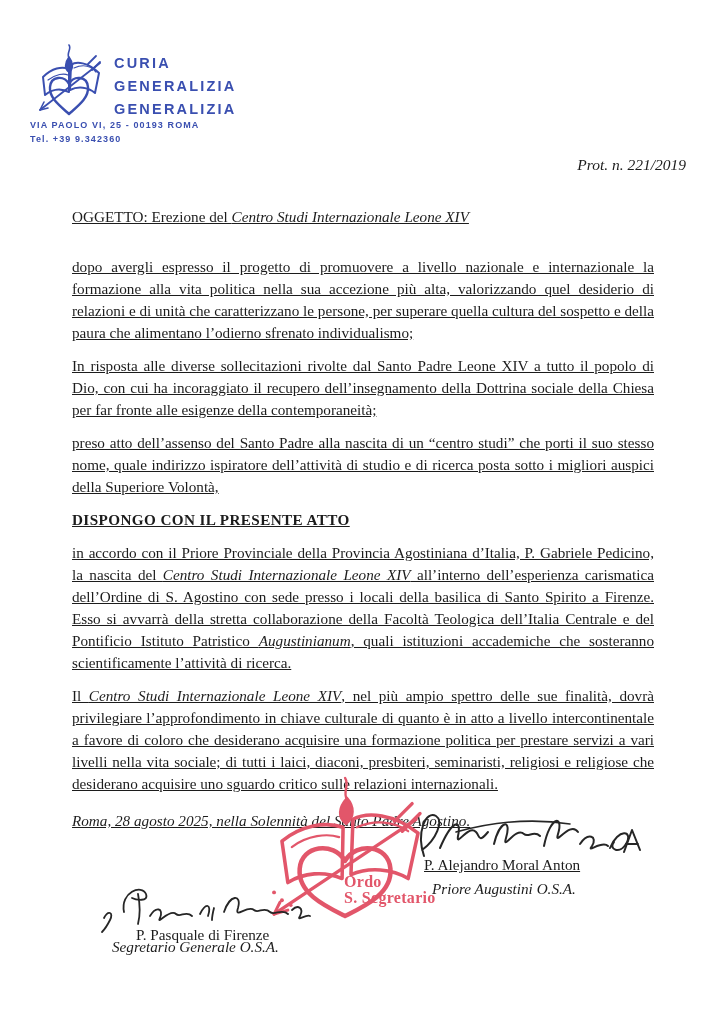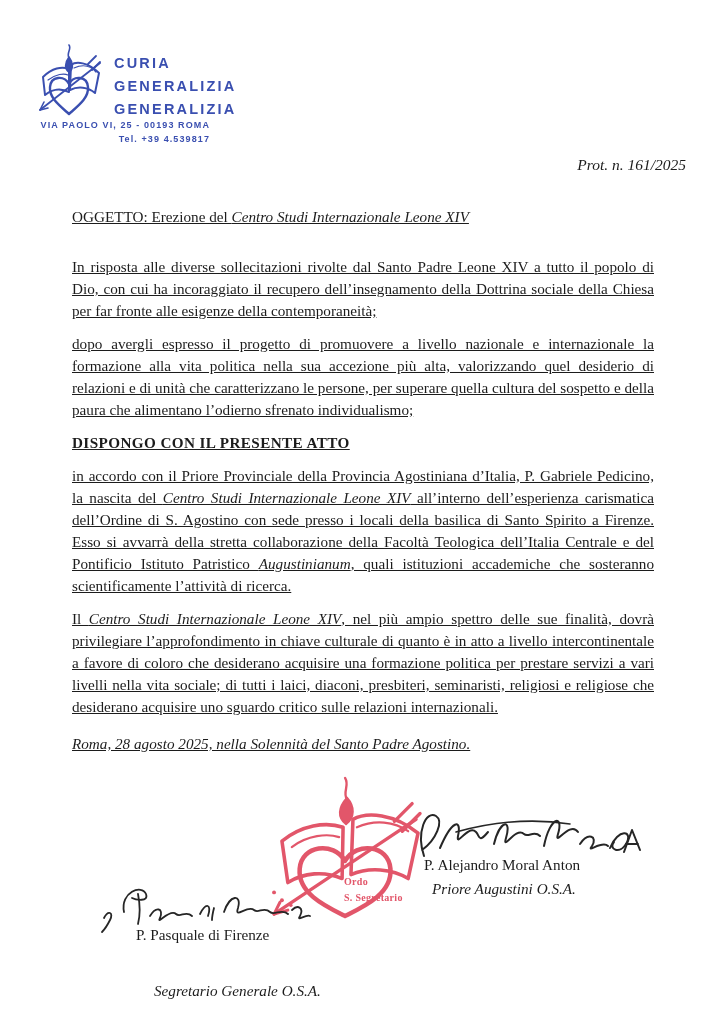--- a/index.html
+++ b/index.html
@@ -19,21 +19,21 @@
   .org-block{
     position:absolute;left:114px;top:52px;
     font-family:"Liberation Sans", sans-serif;
     font-size:14.5px;line-height:23px;letter-spacing:2.2px;
     color:var(--brand-blue,#3a4fb0);font-weight:bold;
   }
   .address-block{
     position:absolute;left:30px;top:118px;width:180px;
     font-family:"Liberation Sans", sans-serif;
     font-size:9px;line-height:14px;letter-spacing:1.1px;
-    color:var(--brand-blue,#3a4fb0);text-align:right;font-weight:bold;
+    color:var(--brand-blue,#3a4fb0);text-align:left;font-weight:bold;
   }
   
   .prot{
     position:absolute;right:62px;top:156px;
     font-style:italic;font-size:15.5px;
   }
   
   .content{
     position:absolute;left:72px;top:206px;width:582px;
     font-size:15.2px;line-height:22px;text-align:justify;
@@ -44,32 +44,32 @@
     margin:16px 0 17px 0;text-align:left;
     font-weight:bold;font-size:15.2px;letter-spacing:.4px;
   }
   .dateline{margin-top:15px !important;font-style:italic;text-align:left;}
   em{font-style:italic;}
   
   .stamp-svg{position:absolute;left:268px;top:776px;width:162px;height:144px;}
   .stamp-text{
     position:absolute;left:344px;top:874px;
     color:var(--stamp-red,#e2566a);
-    font-weight:bold;font-size:10px;line-height:16px;
+    font-weight:bold;font-size:16px;line-height:16px;
     font-family:"Liberation Serif", serif;letter-spacing:.3px;
   }
   .sig-svg{position:absolute;stroke:#262626;}
   .sig-right-svg{left:412px;top:804px;width:230px;height:66px;}
   .sig-left-svg{left:98px;top:882px;width:220px;height:52px;}
   .sig-name{position:absolute;font-size:15.2px;}
   .sig-title{position:absolute;font-size:15.2px;font-style:italic;}
-  .name-right{left:424px;top:856px;}
+  .name-right{left:424px;top:856px;text-decoration:underline;}
   .title-right{left:432px;top:880px;}
   .name-left{left:136px;top:926px;}
-  .title-left{left:112px;top:982px;margin-left:42px;}
+  .title-left{left:112px;top:938px;}
   svg .stroke{fill:none;stroke-linecap:round;stroke-linejoin:round;}
 </style>
 </head>
 <body>
 
 <div class="page">
 
   <svg class="logo" viewBox="0 0 66 76">
     <g class="stroke" stroke="var(--brand-blue,#3a4fb0)" stroke-width="1.6">
       <path d="M31,1 C34,5 28,9 31,14"></path>
@@ -86,29 +86,30 @@
   </svg>
 
   <div class="org-block">
     <div>CURIA</div>
     <div>GENERALIZIA</div>
     <div>GENERALIZIA</div>
   </div>
 
   <div class="address-block">
     <div>VIA PAOLO VI, 25 - 00193 ROMA</div>
-    <div>Tel. +39 4.539817</div>
+    <div>Tel. +39 9.342360</div>
   </div>
 
-  <div class="prot">Prot. n. 161/2025</div>
+  <div class="prot">Prot. n. 221/2019</div>
 
   <div class="content">
     <p class="subject"><span>OGGETTO: Erezione del </span><em>Centro Studi Internazionale Leone XIV</em></p>
+    <p><span>dopo avergli espresso il progetto di promuovere a livello nazionale e internazionale la formazione alla vita politica nella sua accezione più alta, valorizzando quel desiderio di relazioni e di unità che caratterizzano le persone, per superare quella cultura del sospetto e della paura che alimentano l’odierno sfrenato individualismo;</span></p>
     <p><span>In risposta alle diverse sollecitazioni rivolte dal Santo Padre Leone XIV a tutto il popolo di Dio, con cui ha incoraggiato il recupero dell’insegnamento della Dottrina sociale della Chiesa per far fronte alle esigenze della contemporaneità;</span></p>
-    <p><span>dopo avergli espresso il progetto di promuovere a livello nazionale e internazionale la formazione alla vita politica nella sua accezione più alta, valorizzando quel desiderio di relazioni e di unità che caratterizzano le persone, per superare quella cultura del sospetto e della paura che alimentano l’odierno sfrenato individualismo;</span></p>
+    <p><span>preso atto dell’assenso del Santo Padre alla nascita di un “centro studi” che porti il suo stesso nome, quale indirizzo ispiratore dell’attività di studio e di ricerca posta sotto i migliori auspici della Superiore Volontà,</span></p>
     <p class="decree">DISPONGO CON IL PRESENTE ATTO</p>
     <p><span>in accordo con il Priore Provinciale della Provincia Agostiniana d’Italia, P. Gabriele Pedicino, la nascita del </span><em>Centro Studi Internazionale Leone XIV</em><span> all’interno dell’esperienza carismatica dell’Ordine di S. Agostino con sede presso i locali della basilica di Santo Spirito a Firenze. Esso si avvarrà della stretta collaborazione della Facoltà Teologica dell’Italia Centrale e del Pontificio Istituto Patristico </span><em>Augustinianum</em><span>, quali istituzioni accademiche che sosteranno scientificamente l’attività di ricerca.</span></p>
     <p><span>Il </span><em>Centro Studi Internazionale Leone XIV</em><span>, nel più ampio spettro delle sue finalità, dovrà privilegiare l’approfondimento in chiave culturale di quanto è in atto a livello intercontinentale a favore di coloro che desiderano acquisire una formazione politica per prestare servizi a vari livelli nella vita sociale; di tutti i laici, diaconi, presbiteri, seminaristi, religiosi e religiose che desiderano acquisire uno sguardo critico sulle relazioni internazionali.</span></p>
     <p class="dateline">Roma, 28 agosto 2025, nella Solennità del Santo Padre Agostino.</p>
   </div>
 
   <svg class="stamp-svg" viewBox="0 0 164 146">
     <g class="stroke" stroke="var(--stamp-red,#e2566a)" stroke-width="3.6">
       <path d="M78,2 C83,10 75,16 80,24" stroke-width="2.4"></path>
       <path d="M80,22 C71,32 70,42 79,49 C88,42 88,31 80,22" fill="var(--stamp-red,#e2566a)" stroke-width="2"></path>

